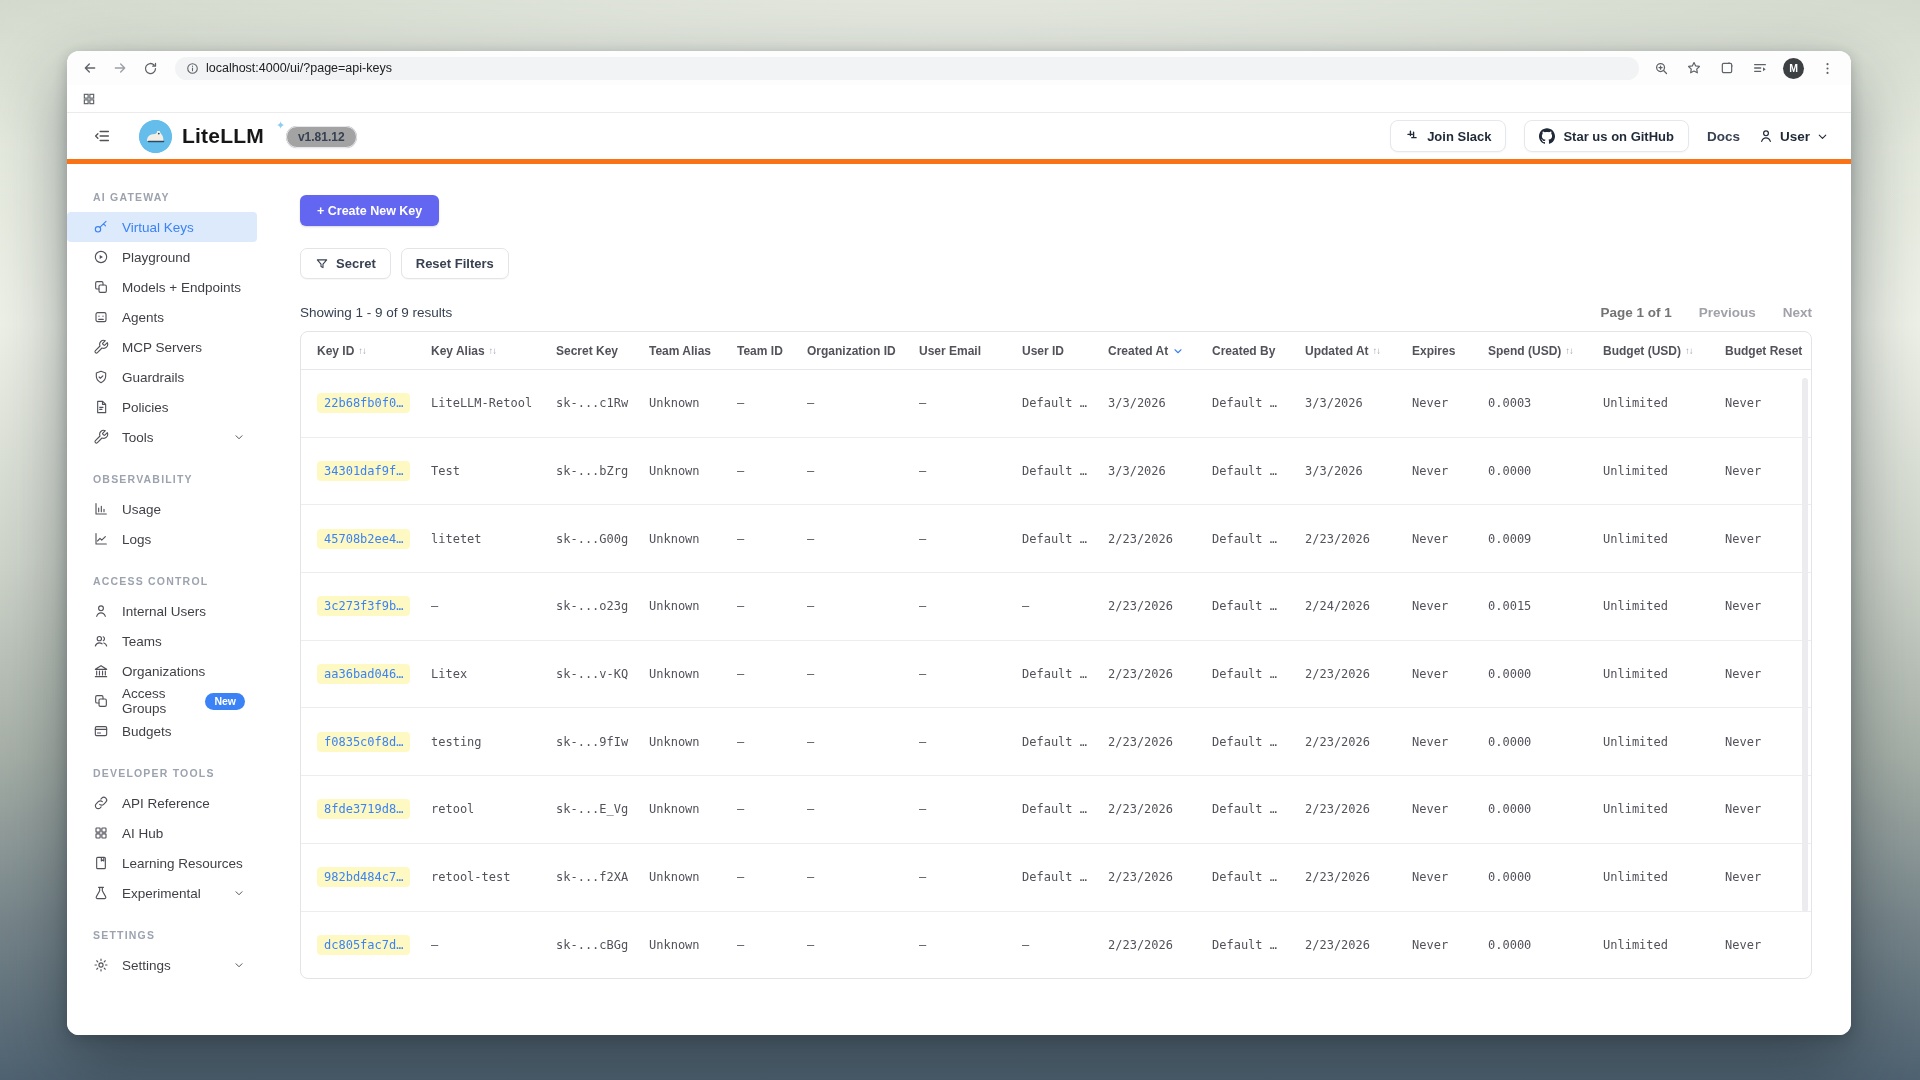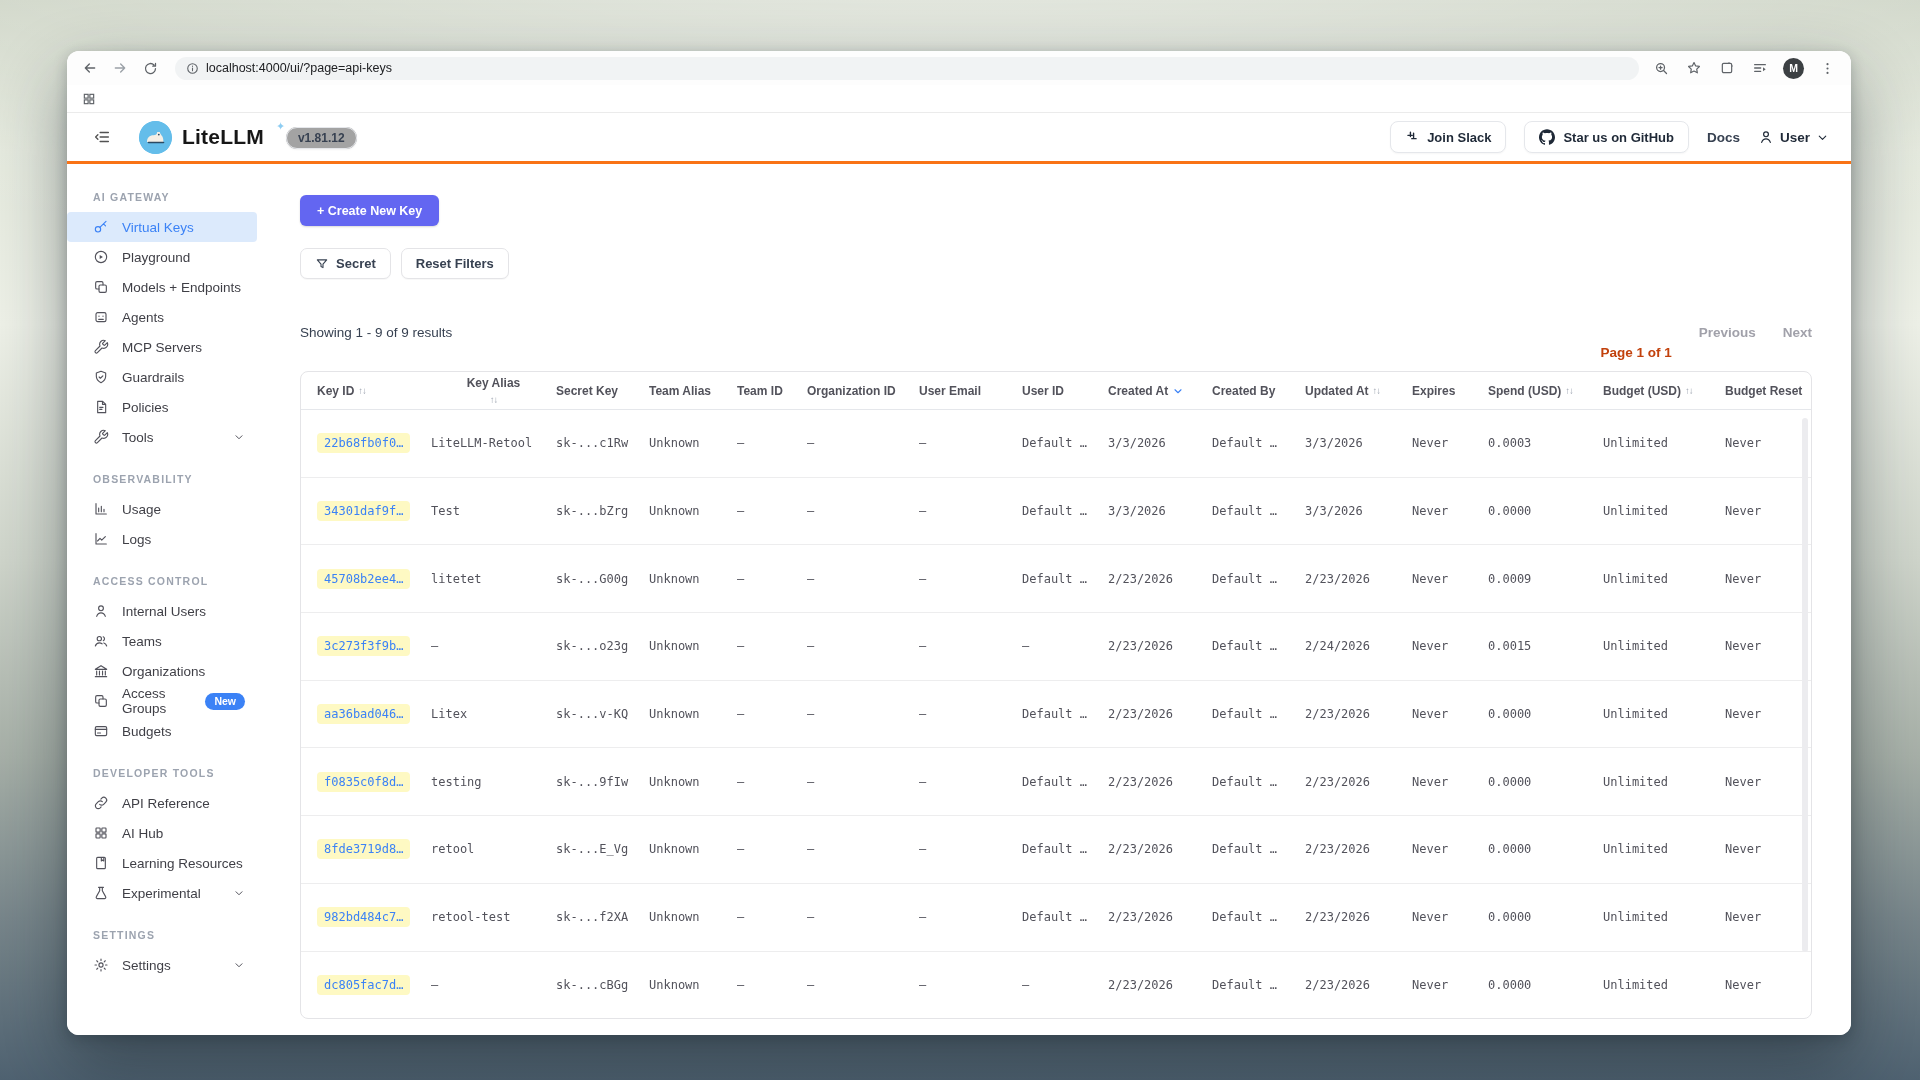--- a/index.html
+++ b/index.html
@@ -22,21 +22,21 @@
   .url-bar {
     flex:1; height:23px; background:#f1f3f4; border-radius:12px; margin:0 8px;
     display:flex; align-items:center; padding:0 11px; gap:7px; color:#202124; font-size:12.5px;
   }
   .url-bar .i-ic { color:#5f6368; display:flex; }
   .chrome-right { display:flex; align-items:center; gap:13px; padding-right:4px; }
   .chrome-right .nav-ic { width:20px; height:20px; }
   .avatar { width:21px; height:21px; border-radius:50%; background:#3c4043; color:#fff; font-size:10.5px; font-weight:700; display:flex; align-items:center; justify-content:center; }
   .bookmarks { height:28px; display:flex; align-items:center; padding:0 13px; border-bottom:1px solid #ebebeb; background:#fff; }
   
-  .app-header { height:51px; display:flex; align-items:center; padding:0 22px 0 26px; border-bottom:3px solid #f97316; background:#fff; }
+  .app-header { height:51px; display:flex; align-items:center; padding:0 22px 0 26px; border-bottom:5px solid #f97316; background:#fff; }
   .collapse { color:#525252; display:flex; margin-right:28px; }
   .logo-circle { width:33px; height:33px; border-radius:50%; background:#64bdea; display:flex; align-items:center; justify-content:center; overflow:hidden; }
   .brand { font-size:21px; font-weight:800; color:#171717; margin-left:10px; letter-spacing:.2px; }
   .ver-wrap { position:relative; margin-left:22px; }
   .sparkle { position:absolute; left:-10px; top:-8px; color:#8ecdf2; font-size:11px; }
   .ver-pill { border:1px solid #e5e7eb; border-radius:999px; background:#a3a3a3; box-shadow:0 1px 2px rgba(0,0,0,.05); padding:3px 11px; font-size:12px; color:#374151; font-weight:600; }
   .hd-right { margin-left:auto; display:flex; align-items:center; gap:18px; }
   .hd-btn { height:32px; display:flex; align-items:center; gap:8px; border:1px solid #e5e7eb; border-radius:8px; background:#fff; padding:8px 14px; font-size:13px; color:#1f2937; font-weight:600; box-shadow:0 1px 2px rgba(0,0,0,.04); }
   .hd-link { font-size:13.5px; color:#374151; font-weight:600; }
   .hd-user { display:flex; align-items:center; gap:6px; font-size:13.5px; color:#1f2937; font-weight:600;text-align:center; }
@@ -51,33 +51,33 @@
   .side-item .chev { margin-left:auto; color:#52525b; display:flex; }
   .badge-new { margin-left:4px; background:#3b82f6; color:#fff; font-size:10.5px; font-weight:700; border-radius:999px; padding:2.5px 9px; }
   
   .main { flex:1; padding:31px 39px 0 41px; }
   .btn-create { height:31px; background:#6366f1; color:#fff; border:none; border-radius:6px; font-size:12.5px; font-weight:700; padding:0 17px; font-family:"Liberation Sans", sans-serif; box-shadow:0 1px 2px rgba(0,0,0,.15); }
   .filter-row { margin-top:22px; display:flex; gap:10px; }
   .btn-light { height:31px; display:flex; align-items:center; gap:7px; background:#fff; border:1px solid #e4e4e7; border-radius:7px; padding:0 14px; font-size:13px; color:#374151; font-weight:600; box-shadow:0 1px 1px rgba(0,0,0,.03); }
   .summary-row { margin-top:26px; display:flex; align-items:center; }
   .summary { font-size:13.5px; color:#374151; }
   .pager { margin-left:auto; display:flex; align-items:center; gap:27px; font-size:13.5px; }
-  .pg-info { color:#c2410c; font-weight:700;margin-top:40px; }
+  .pg-info { color:#737373; font-weight:700; }
   .pg-btn { color:#a1a1aa; font-weight:600; }
   
   .table-card { margin-top:11px; border:1px solid #e4e4e7; border-radius:8px; position:relative; background:#fff; height:648px; overflow:hidden; }
   .trow { display:flex; align-items:center; padding:0 0 0 16px; }
   .thead { height:38px; border-bottom:1px solid #e5e7eb; }
   .th { font-size:12px; font-weight:700; color:#18181b; display:flex; align-items:center; gap:4px; }
   .sortg { color:#9ca3af; font-size:9.5px; letter-spacing:-1px; font-weight:400; }
   .sort-active { color:#3b82f6; display:flex; }
   .drow { height:67.7px; border-bottom:1px solid #ededee; }
   .drow:last-child { border-bottom:none; }
   .cell { font-family:"DejaVu Sans Mono", monospace; font-size:12px; color:#52525b; white-space:nowrap; overflow:hidden; }
-  .c0{width:114px;} .c1{width:125px;flex-direction:column;} .c2{width:93px;} .c3{width:88px;} .c4{width:70px;}
+  .c0{width:114px;} .c1{width:125px;} .c2{width:93px;} .c3{width:88px;} .c4{width:70px;}
   .c5{width:112px;} .c6{width:103px;} .c7{width:86px;} .c8{width:104px;} .c9{width:93px;}
   .c10{width:107px;} .c11{width:76px;} .c12{width:115px;} .c13{width:122px;} .c14{flex:1;}
   .key-chip { background:#fef9c3; color:#3b82f6; border-radius:4px; padding:3px 7px; display:inline-block; }
   .vscroll { position:absolute; right:3px; top:46px; bottom:66px; width:6px; border-radius:3px; background:#ececef; }
   svg { display:block; }
 </style>
 </head>
 <body>
 
 <div class="desktop">

